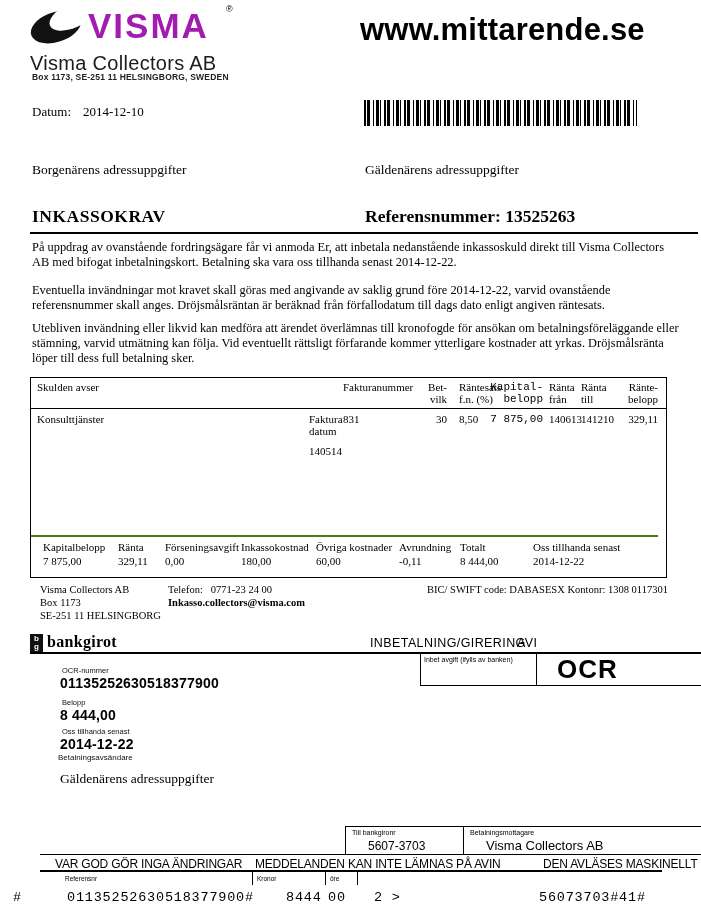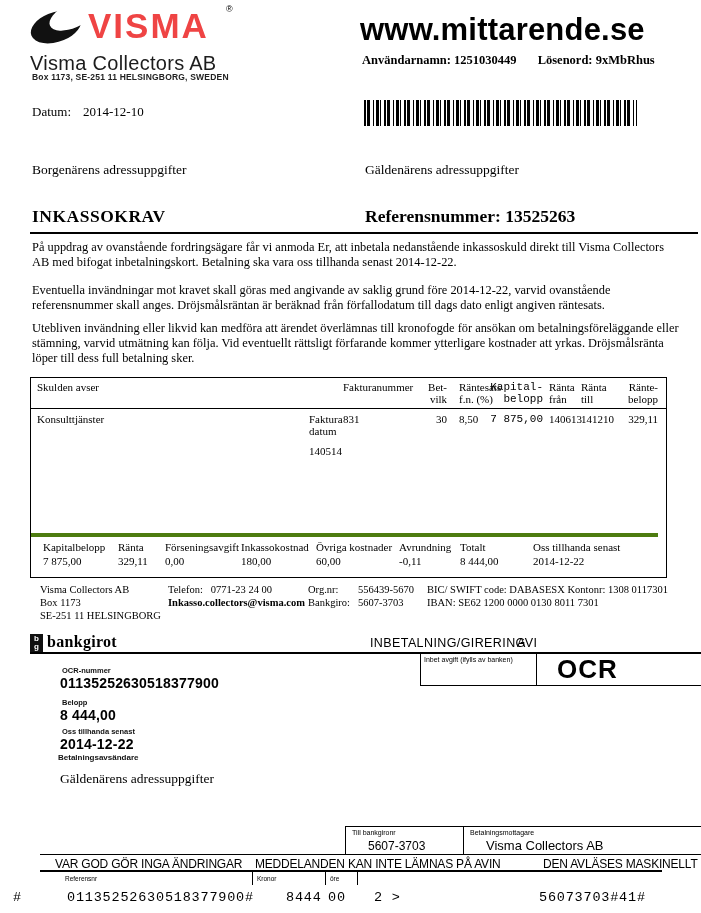--- a/index.html
+++ b/index.html
@@ -12,21 +12,21 @@
   .sans { font-family:"Liberation Sans", sans-serif; }
   .mono { font-family:"Liberation Mono", monospace; }
 
   
   .swoosh { left:30px; top:8px; width:54px; height:38px; }
   .swoosh .lobe { position:absolute; left:0; top:4px; width:52px; height:30px;
     background:#111; border-radius:50% 60% 50% 60%; transform:rotate(-22deg); }
   .swoosh .cut { position:absolute; left:18px; top:-4px; width:48px; height:24px;
     background:#fff; border-radius:50%; transform:rotate(-24deg); }
   .logo-word { left:88px; top:6px; font-size:35px; font-weight:900;
-    letter-spacing:2px; color:#ef4444; transform:scaleY(1.02); }
+    letter-spacing:2px; color:#a21caf; transform:scaleY(1.02); }
   .logo-reg { left:226px; top:4px; font-size:9px; }
   .company-name { left:30px; top:52px; font-size:20px; color:#1c1c1c; letter-spacing:0.3px; }
   .company-addr { left:32px; top:72px; font-size:8.5px; font-weight:bold; color:#222; letter-spacing:0.2px; }
   .date-row { left:32px; top:104px; font-size:13px; }
   .date-row .val { margin-left:12px; }
   .website { left:360px; top:12px; font-size:31px; font-weight:bold; letter-spacing:0.2px; }
   .credentials { left:362px; top:53px; font-size:12.5px; font-weight:bold; }
   .credentials .gap { margin-left:18px; }
   .barcode { left:364px; top:100px; width:273px; height:26px;
     background:repeating-linear-gradient(90deg,
@@ -57,21 +57,21 @@
   .c-fdat  { left:278px;margin-top:32px; }
   .c-fnr   { left:312px; }
   .c-bet   { left:384px; width:32px; text-align:right; }
   .c-rsats { left:428px; }
   .c-kap   { left:452px; width:60px; text-align:right;font-family:Liberation Mono, monospace; }
   .c-rfran { left:518px; }
   .c-rtill { left:550px; }
   .c-rbel  { right:8px; width:62px; text-align:right; }
   .t-head .cell { top:3px; }
   .t-body .cell { top:2px; }
-  .t-sum { position:absolute; left:0; right:8px; bottom:0; height:40px; border-top:4px solid #4d7c0f; font-size:11px; }
+  .t-sum { position:absolute; left:0; right:8px; bottom:0; height:40px; border-top:2px solid #4d7c0f; font-size:11px; }
   .sum-item { position:absolute; top:4px; white-space:nowrap; }
   .sum-item .lab { display:block; }
   .sum-item .val { display:block; margin-top:2px; }
   .s0{left:12px}.s1{left:87px}.s2{left:134px}.s3{left:210px}
   .s4{left:285px}.s5{left:368px}.s6{left:429px}.s7{left:502px}
 
   
   .contact { top:583px; font-size:10.5px; line-height:13px; white-space:nowrap; }
   .cf1 { left:40px; } .cf2 { left:168px; } .cf3 { left:308px; } .cf4 { left:427px; }
   .cf2 .email { font-weight:bold; }
@@ -83,21 +83,21 @@
     font-size:8px; line-height:8px; text-align:center; font-weight:bold; padding-top:1px; box-sizing:border-box; }
   .bg-word { left:47px; top:633px; font-size:16px; font-weight:bold; letter-spacing:0.3px; }
   .slip-type { left:370px; top:636px; font-size:12.5px; letter-spacing:0.4px; }
   .slip-avi  { left:517px; top:636px; font-size:12.5px; letter-spacing:0.4px; }
   .rule-bg { left:30px; top:652px; width:671px; height:2px; background:#000; }
   .fee-box { left:420px; top:654px; width:117px; height:32px; border-left:1px solid #000;
     border-right:1px solid #000; border-bottom:1px solid #000; box-sizing:border-box; }
   .fee-lab { position:absolute; left:3px; top:2px; font-size:7px; }
   .ocr-cell { left:537px; top:654px; width:164px; height:32px; border-bottom:1px solid #000; box-sizing:border-box; }
   .ocr-big { position:absolute; left:20px; top:0px; font-size:26px; font-weight:bold; letter-spacing:1px; }
-  .fld-lab { font-size:7.5px; color:#111;font-weight:bold; }
+  .fld-lab { font-size:7.5px; color:#111; }
   .fld-val { font-weight:bold; font-size:14px; letter-spacing:0.2px; }
   .f-ocr-l { left:62px; top:666px; } .f-ocr-v { left:60px; top:675px; }
   .f-bel-l { left:62px; top:698px; } .f-bel-v { left:60px; top:707px; }
   .f-due-l { left:62px; top:727px; } .f-due-v { left:60px; top:736px; }
   .f-snd-l { left:58px; top:753px; font-size:8px; }
   .addr-slip { left:60px; top:771px; font-size:13.5px; }
 
   .slip-rule-top { left:345px; top:826px; width:356px; height:1px; background:#000; }
   .slip-v1 { left:345px; top:826px; width:1px; height:29px; background:#000; }
   .slip-v2 { left:463px; top:826px; width:1px; height:29px; background:#000; }
@@ -130,26 +130,20 @@
   </div>
   <div class="abs sans logo-word">VISMA</div>
   <div class="abs sans logo-reg">®</div>
   <div class="abs sans company-name">Visma Collectors AB</div>
   <div class="abs sans company-addr">Box 1173, SE-251 11  HELSINGBORG, SWEDEN</div>
   <div class="abs date-row">
     <span>Datum:</span><span class="val">2014-12-10</span>
   </div>
 
   <div class="abs sans website">www.mittarende.se</div>
-  <div class="abs credentials">
-    <span>Användarnamn:</span>
-    <span>1251030449</span>
-    <span class="gap">Lösenord:</span>
-    <span>9xMbRhus</span>
-  </div>
   <div class="abs barcode"></div>
 
   <div class="abs addr-left">Borgenärens adressuppgifter</div>
   <div class="abs addr-right">Gäldenärens adressuppgifter</div>
 
   <div class="abs claim-title">INKASSOKRAV</div>
   <div class="abs claim-ref">
     <span>Referensnummer:</span>
     <span>13525263</span>
   </div>
@@ -247,27 +241,22 @@
 
   <div class="abs contact cf1">
     <div>Visma Collectors AB</div>
     <div>Box 1173</div>
     <div>SE-251 11  HELSINGBORG</div>
   </div>
   <div class="abs contact cf2">
     <div><span>Telefon:</span><span class="ph-val">0771-23 24 00</span></div>
     <div class="email">Inkasso.collectors@visma.com</div>
   </div>
-  <div class="abs contact cf3">
-    <div><span class="lab">Org.nr:</span><span>556439-5670</span></div>
-    <div><span class="lab">Bankgiro:</span><span>5607-3703</span></div>
-  </div>
   <div class="abs contact cf4">
     <div>BIC/ SWIFT code: DABASESX  Kontonr: 1308 0117301</div>
-    <div>IBAN: SE62 1200 0000 0130 8011 7301</div>
   </div>
 
   <div class="abs sans bg-icon">
     <div>b</div>
     <div>g</div>
   </div>
   <div class="abs bg-word">bankgirot</div>
   <div class="abs sans slip-type">INBETALNING/GIRERING</div>
   <div class="abs sans slip-avi">AVI</div>
   <div class="abs rule-bg"></div>

